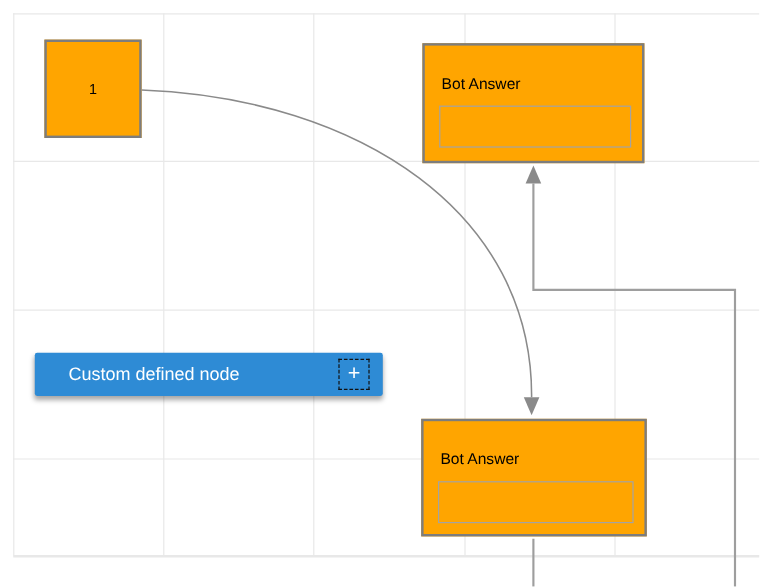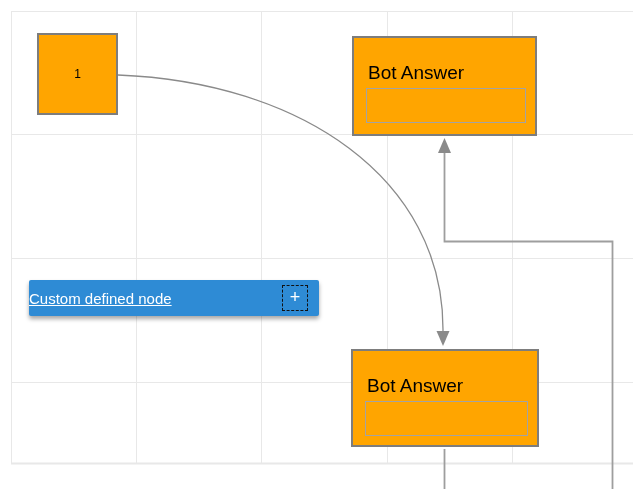--- a/index.html
+++ b/index.html
@@ -25,35 +25,35 @@
     font-size:12px; color:var(--title-text,#000);
   }
   .bot {
     background:var(--node-orange,#ffa500);
     border:2px solid var(--node-border,#7d7d7d);
   }
   .bot-top    { left:352px; top:36px;  width:185px; height:100px; }
   .bot-bottom { left:351px; top:349px; width:188px; height:98px;  }
   .bot .title {
     position:absolute; left:14px; top:24px;
-    font-size:19px; color:var(--title-text,#000); white-space:nowrap;
+    font-size:13px; color:var(--title-text,#000); white-space:nowrap;
   }
   .bot .input {
     position:absolute; left:12px; right:9px; top:50px; height:35px;
     border:1px solid var(--inner-box-border,#a3a3a3);
     background:transparent; box-sizing:border-box;
   }
   .custom {
-    left:29px; top:280px; width:290px; height:36px;
+    left:29px; top:294px; width:290px; height:36px;
     background:var(--blue-node,#2e8bd5);
     border-radius:2px;
     box-shadow:0 3px 4px rgba(0,0,0,0.35);
     display:flex; align-items:center;
-    box-sizing:border-box;
-    color:var(--custom-node-text,#fff); font-size:15px;text-decoration:underline;
+    padding-left:28px; box-sizing:border-box;
+    color:var(--custom-node-text,#fff); font-size:15px;
   }
   .plus-marquee {
     position:absolute; left:253px; top:5px; width:26px; height:26px;
     border:1.5px dashed var(--plus-marquee,#111);
     box-sizing:border-box;
     display:flex; align-items:center; justify-content:center;
     cursor:pointer;
   }
   .plus-glyph {
     color:var(--custom-node-text,#fff);

